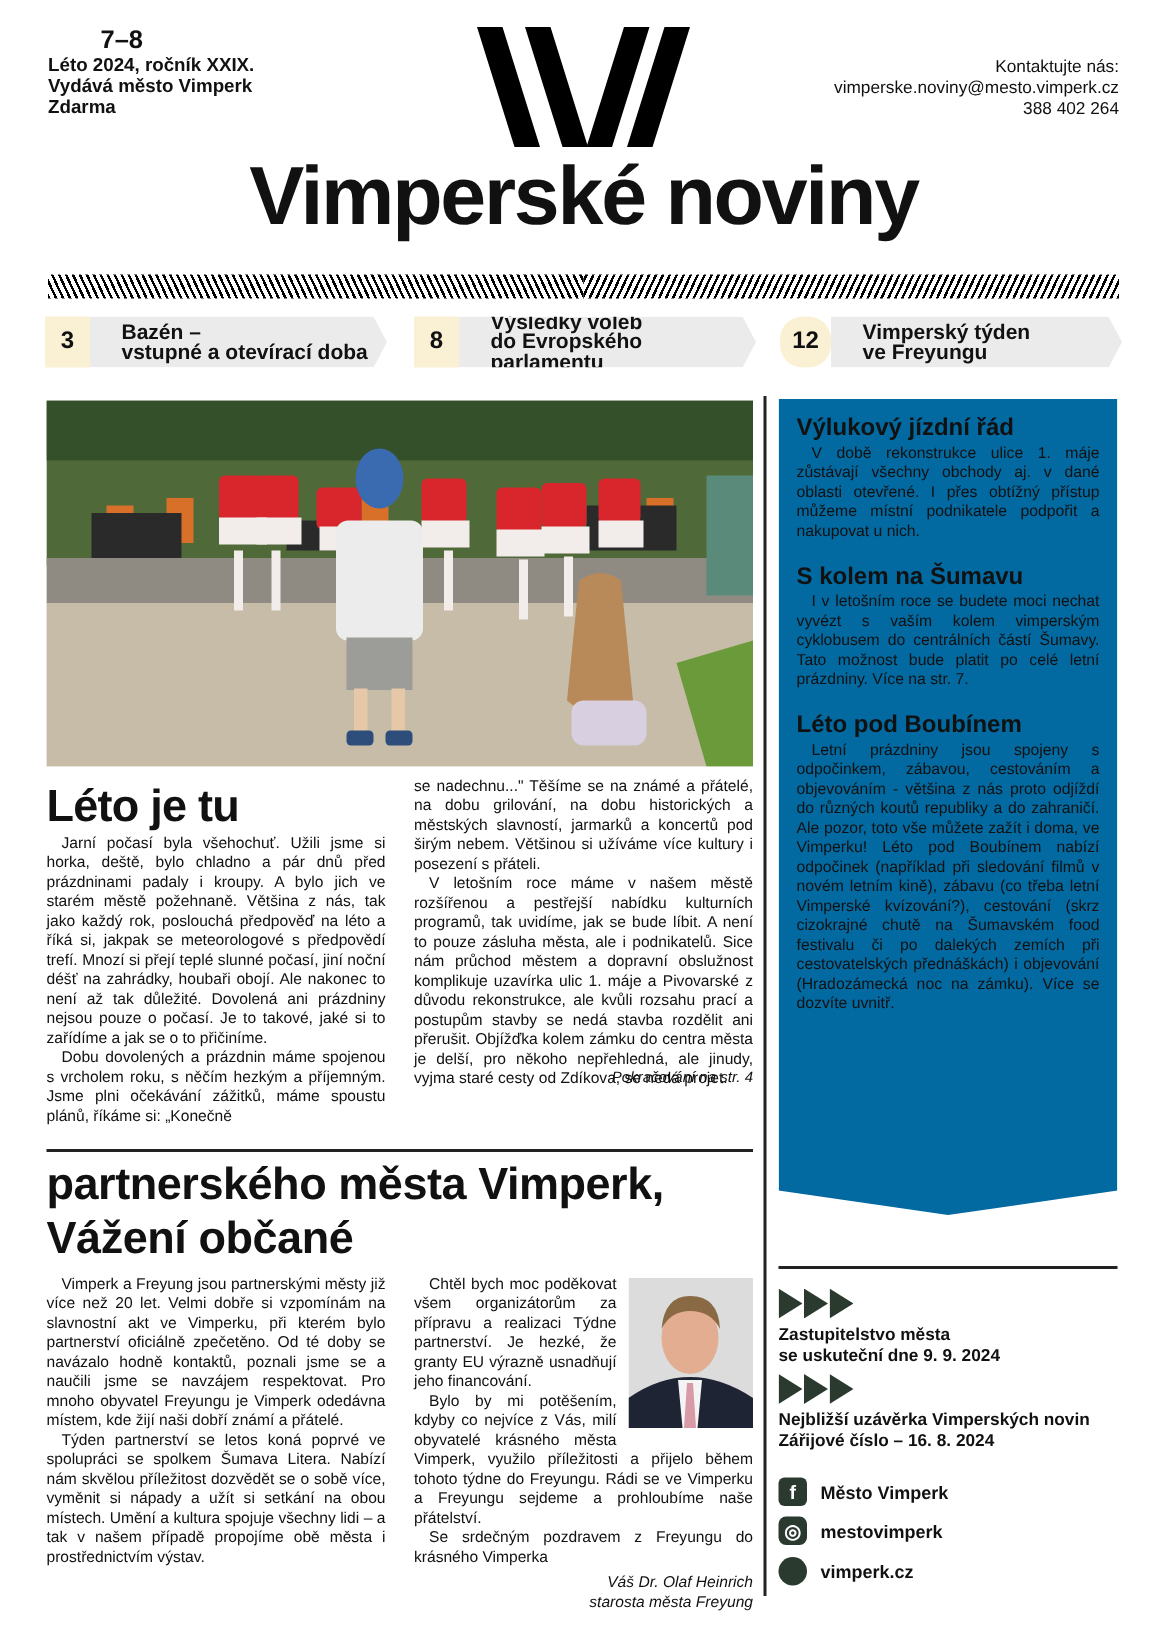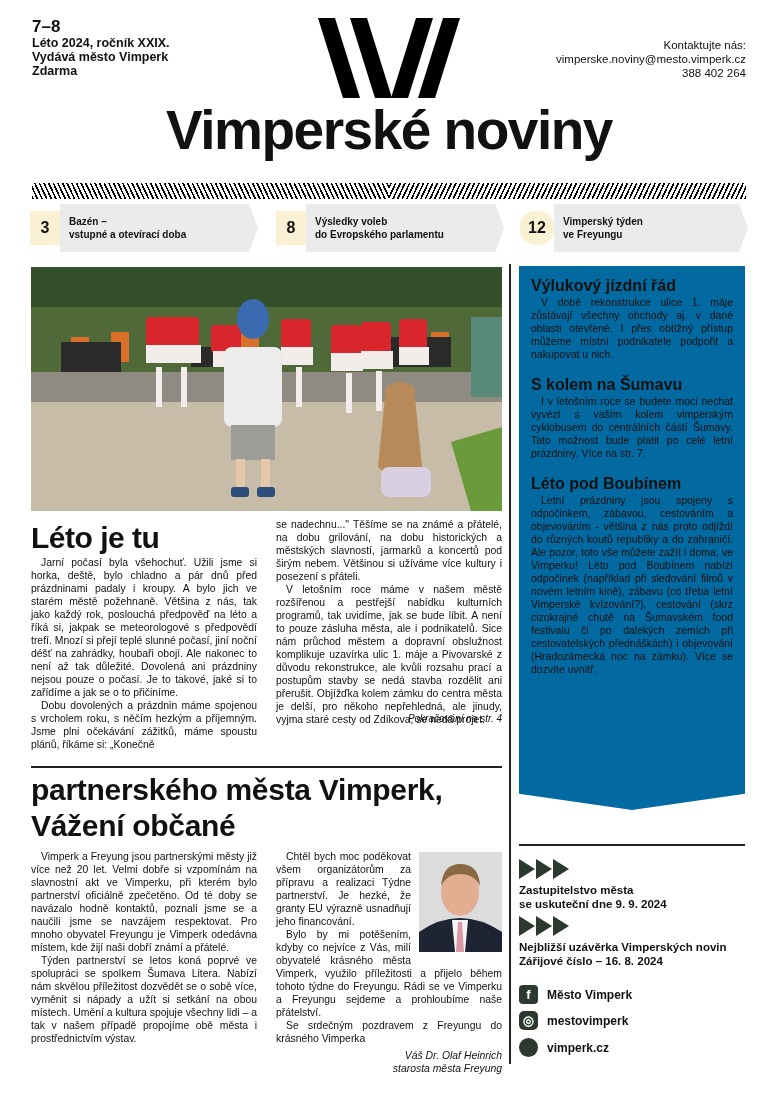--- a/index.html
+++ b/index.html
@@ -1,34 +1,34 @@
 <!DOCTYPE html>
 <html><head>
 <meta charset="utf-8">
 <style>
   * { box-sizing: border-box; margin: 0; padding: 0; }
   html, body { width: 778px; height: 1100px; background: #ffffff; overflow: hidden; }
   body { position: relative; font-family: "Liberation Sans", sans-serif; color: #111; }
 
   .meta-left { position: absolute; left: 32px; top: 18px; font-weight: bold; font-size: 12.5px; line-height: 14px; }
-  .meta-left .issue { font-size: 17px; line-height: 18px; }
+  .meta-left .issue { font-size: 17px; line-height: 18px; margin-left: 35px; }
   .meta-right { position: absolute; right: 32px; top: 38px; text-align: right; font-size: 11.5px; line-height: 14px; }
 
   .logo-mark { position: absolute; left: 318px; top: 18px; width: 142px; height: 80px; }
 
   .masthead { position: absolute; left: 0; width: 778px; top: 98px; text-align: center; font-weight: bold; font-size: 55px; letter-spacing: -1.5px; line-height: 64px; }
 
   .hatch { position: absolute; left: 32px; top: 183px; width: 714px; height: 16px; display: flex; }
   .hatch .l { flex: 1; background: repeating-linear-gradient(65deg, #000 0 1.6px, #fff 1.6px 4.2px); }
   .hatch .r { flex: 1; background: repeating-linear-gradient(-65deg, #000 0 1.6px, #fff 1.6px 4.2px); }
 
   .teasers { position: absolute; top: 211px; left: 30px; width: 718px; height: 34px; }
   .teaser { position: absolute; top: 0; height: 34px; display: flex; align-items: center; cursor: pointer; }
   .teaser .num { width: 30px; height: 34px; background: #faf1d4; display: flex; align-items: center; justify-content: center; font-weight: bold; font-size: 16px; }
-  .teaser .lbl { height: 48px; background: #ebebeb; display: flex; align-items: center; padding-left: 9px; font-size: 10px; line-height: 13.5px; font-weight: bold; clip-path: polygon(0 0, calc(100% - 9px) 0, 100% 50%, calc(100% - 9px) 100%, 0 100%); }
+  .teaser .lbl { height: 34px; background: #ebebeb; display: flex; align-items: center; padding-left: 21px; font-size: 14px; line-height: 13.5px; font-weight: bold; clip-path: polygon(0 0, calc(100% - 9px) 0, 100% 50%, calc(100% - 9px) 100%, 0 100%); }
 
   .photo { position: absolute; left: 31px; top: 267px; width: 471px; height: 244px; overflow: hidden; }
 
   .col-rule { position: absolute; left: 509px; top: 264px; width: 1.5px; height: 800px; background: #222; }
 
   .sidebar { position: absolute; left: 519px; top: 266px; width: 226px; height: 544px; background: #0369a1; padding: 10px 12px 0 12px; clip-path: polygon(0 0, 100% 0, 100% 97%, 50% 100%, 0 97%); }
   .sidebar h3 { font-size: 16px; line-height: 19px; margin-bottom: 1px; }
   .sidebar p { font-size: 10.5px; line-height: 13px; text-align: justify; text-indent: 10px; margin-bottom: 14px; }
 
   .lead-head { position: absolute; left: 31px; top: 520px; font-weight: bold; font-size: 30px; line-height: 36px; letter-spacing: -0.5px; }

